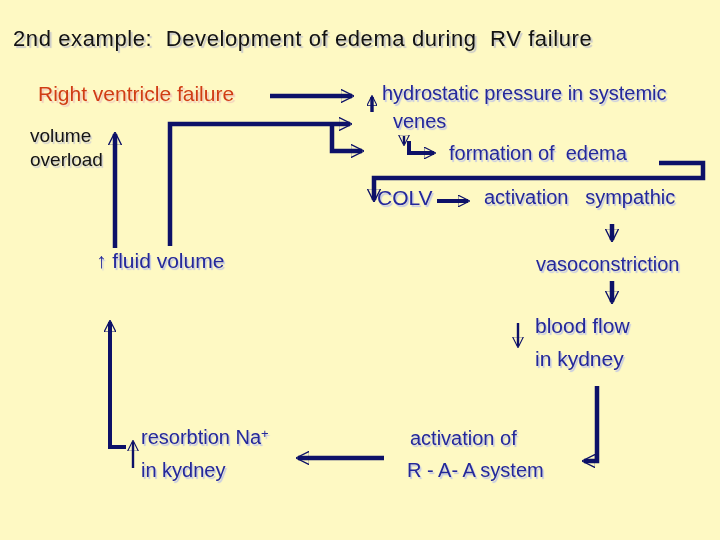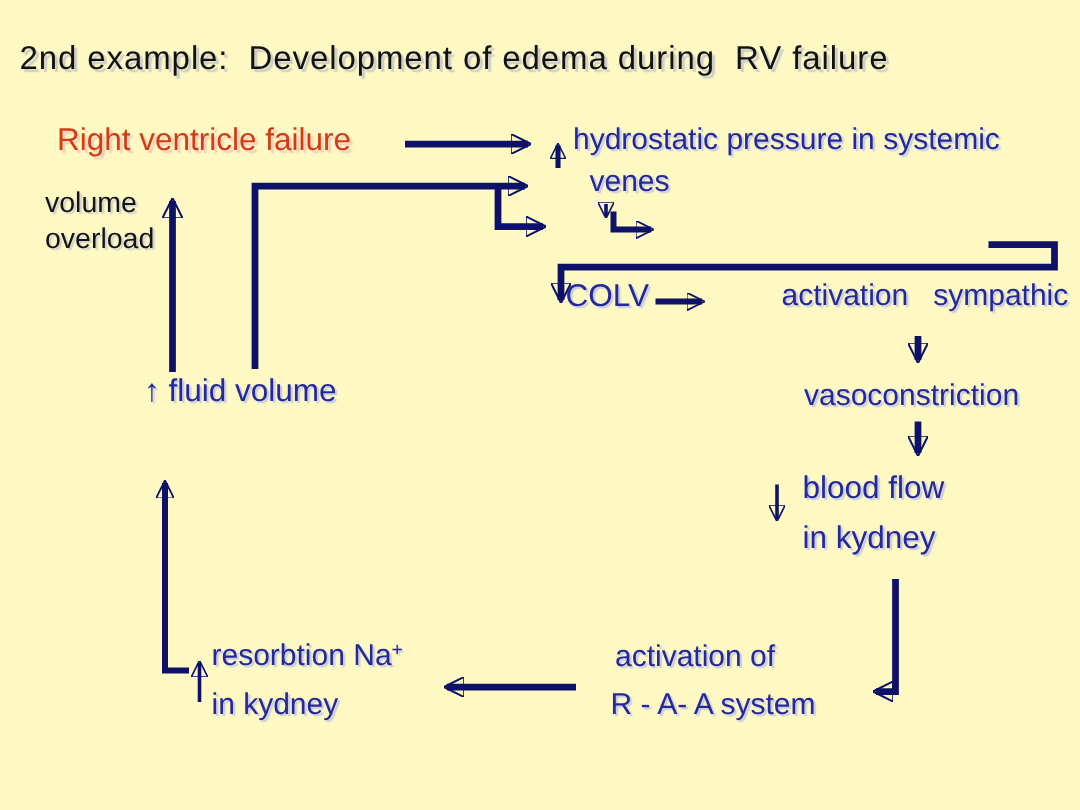--- a/index.html
+++ b/index.html
@@ -9,21 +9,21 @@
      text-shadow:1.5px 1.5px 1px #c3c8e4;}
   #title{left:13px;top:26px;font-size:22px;color:#121212;letter-spacing:0.6px;
          text-shadow:2px 2px 1px #c9c9c9;}
   #rv{left:38px;top:82px;font-size:21px;color:#d03c14;text-shadow:2px 2px 1px #f2cdbd;}
   #volume{left:30px;top:124px;font-size:19px;color:#141414;line-height:1.26;
           text-shadow:1.5px 1.5px 1px #cfcfcf;}
   #hydro{left:382px;top:82px;}
   #venes{left:393px;top:110px;}
   #formation{left:449px;top:142px;}
   #colv{left:377px;top:186px;font-size:21px;}
-  #actsym{left:484px;top:186px;margin-left:37px;}
+  #actsym{left:484px;top:186px;}
   #fluid{left:96px;top:249px;font-size:21px;}
   #invenous{left:114px;top:284px;}
   #vaso{left:536px;top:253px;}
   #bloodflow{left:535px;top:314px;font-size:21px;}
   #kydney1{left:535px;top:347px;font-size:21px;}
   #resorb{left:141px;top:426px;}
   #kydney2{left:141px;top:459px;}
   #actof{left:410px;top:427px;}
   #raa{left:407px;top:459px;}
   .plus{font-size:13px;vertical-align:6px;}
@@ -65,20 +65,21 @@
 
   <div class="t" id="rv">Right ventricle failure</div>
 
   <div class="t" id="volume">volume
 overload</div>
 
   <div class="t" id="hydro">hydrostatic pressure in systemic</div>
 
   <div class="t" id="venes">venes</div>
 
+  <div class="t" id="formation">formation of  edema</div>
 
   <div class="t" id="colv">COLV</div>
 
   <div class="t" id="actsym">activation   sympathic</div>
 
   <div class="t" id="fluid">↑ fluid volume</div>
 
 
   <div class="t" id="vaso">vasoconstriction</div>
 

